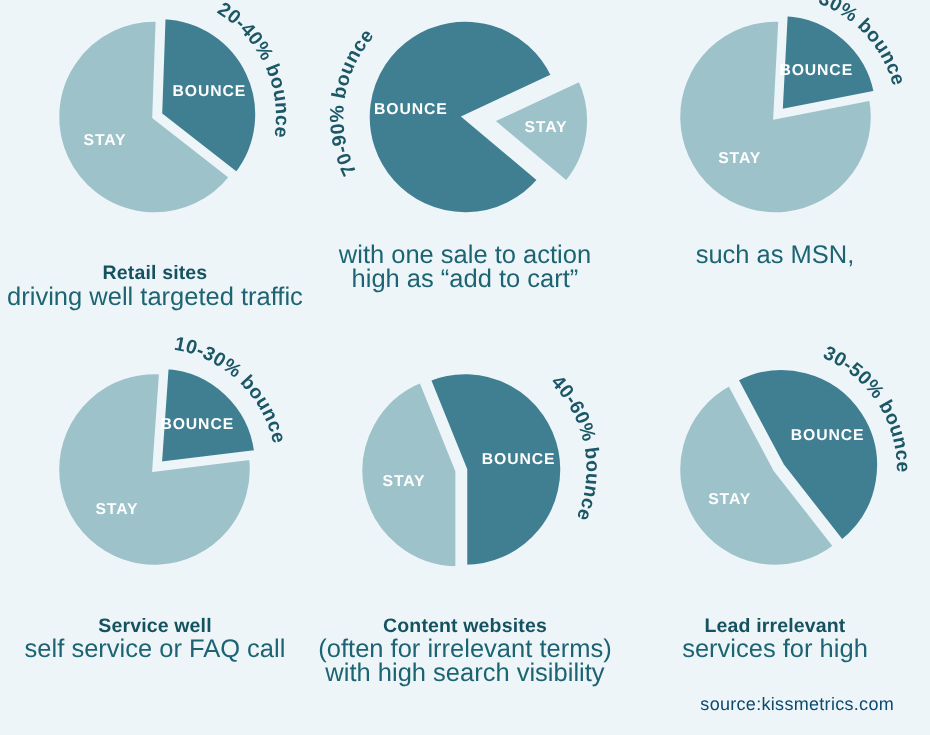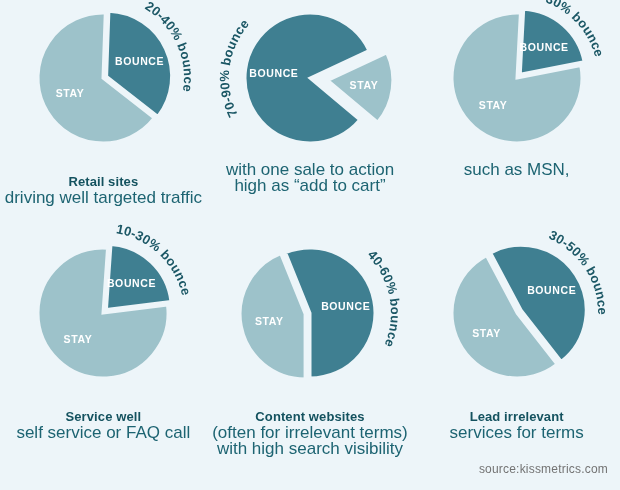--- a/index.html
+++ b/index.html
@@ -63,24 +63,24 @@
     letter-spacing: 0.1px;
     margin-top: 12px;
   }
   .caption .sub {
     display: block;
     font-size: 17px;
     color: #1d6472;
   }
   #source {
     position: absolute;
-    right: 12px;
+    right: 24px;
     bottom: 14px;
     font-size: 12px;
-    color: #737373;
+    color: #0c4a6e;
     letter-spacing: 0.2px;
     margin-left: 26px;
   }
 </style>
 </head>
 <body>
 
 <div id="grid">
     <div class="cell">
     <div class="chart-wrap">
@@ -204,18 +204,18 @@
         </g>
         <text class="slice-label" x="137.72096151294056" y="55.45194395037788" text-anchor="middle" dominant-baseline="central">BOUNCE</text>
         <text class="slice-label" x="72.47239132678655" y="97.82486087454699" text-anchor="middle" dominant-baseline="central">STAY</text>
         <text class="arc-label">
           <textPath href="#arc-lead-generation" startOffset="50%" text-anchor="middle">30-50% bounce</textPath>
         </text>
       </svg>
     </div>
     <div class="caption">
       <span class="title">Lead irrelevant</span>
-      <span class="sub">services for terms</span>
+      <span class="sub">services for high</span>
     </div>
   </div>
   </div>
 
 <div id="source">source:kissmetrics.com</div>
 
 </body></html>

